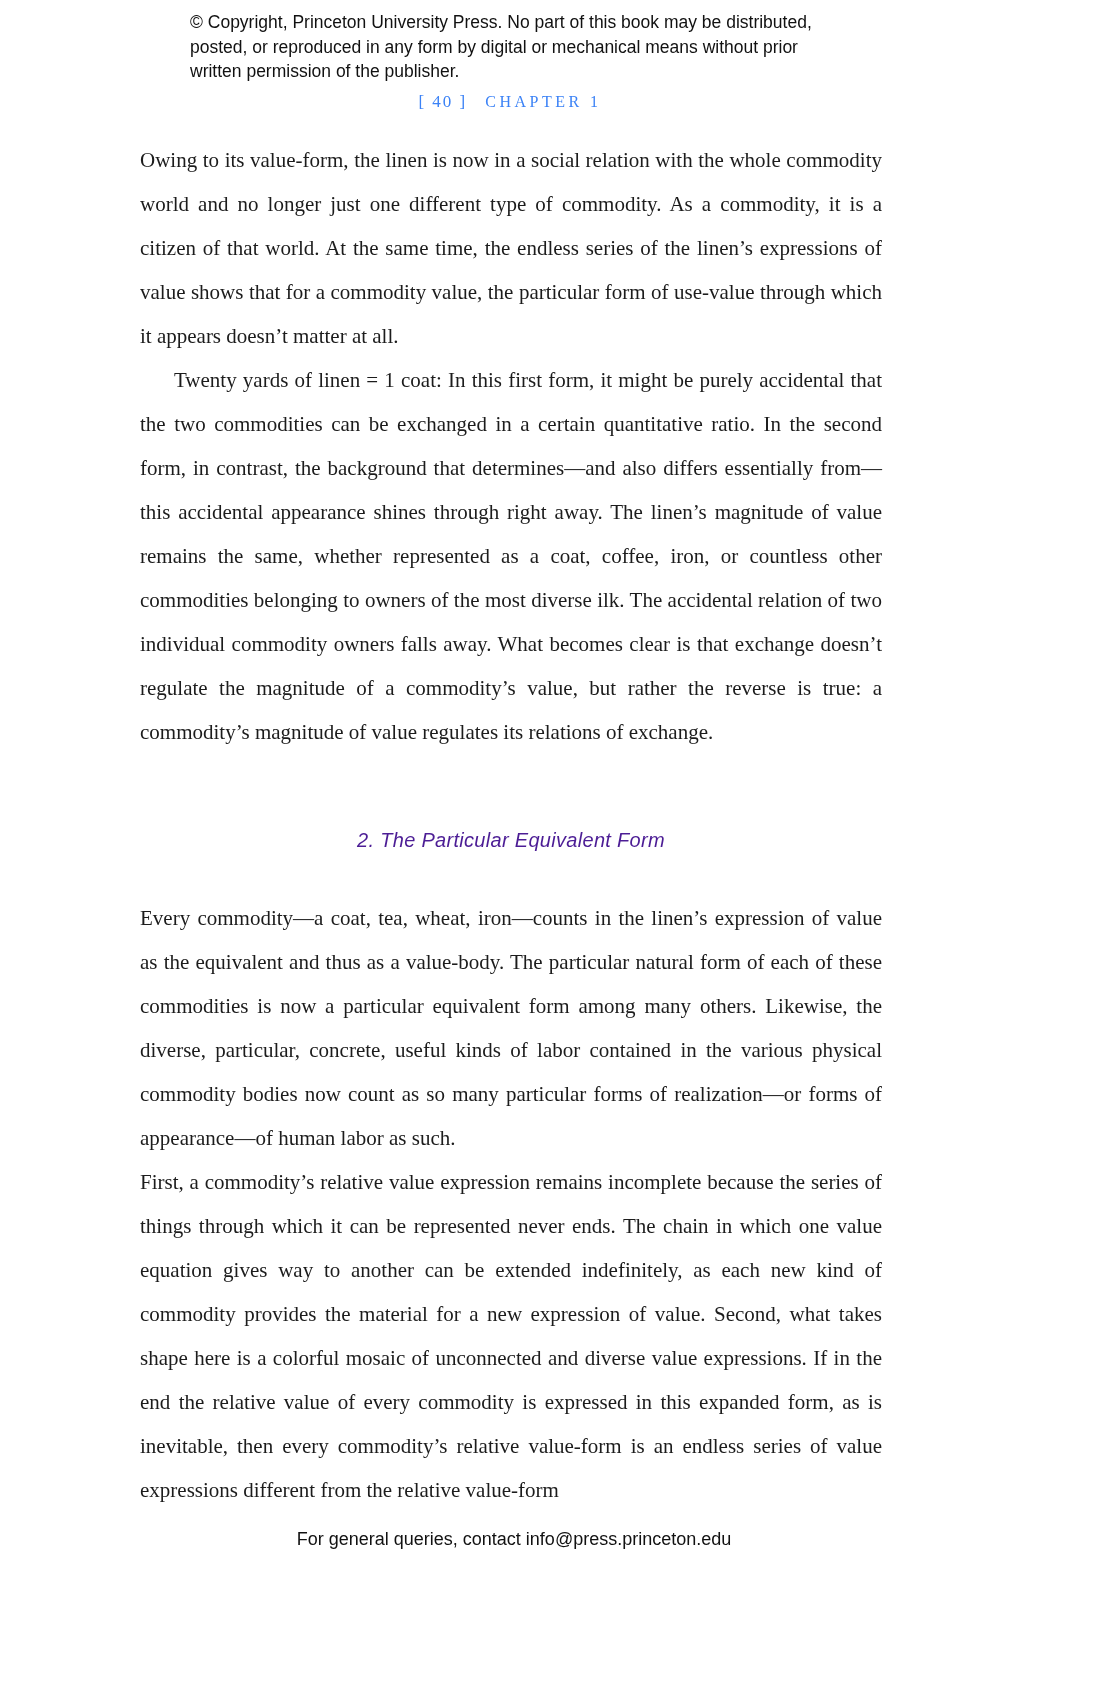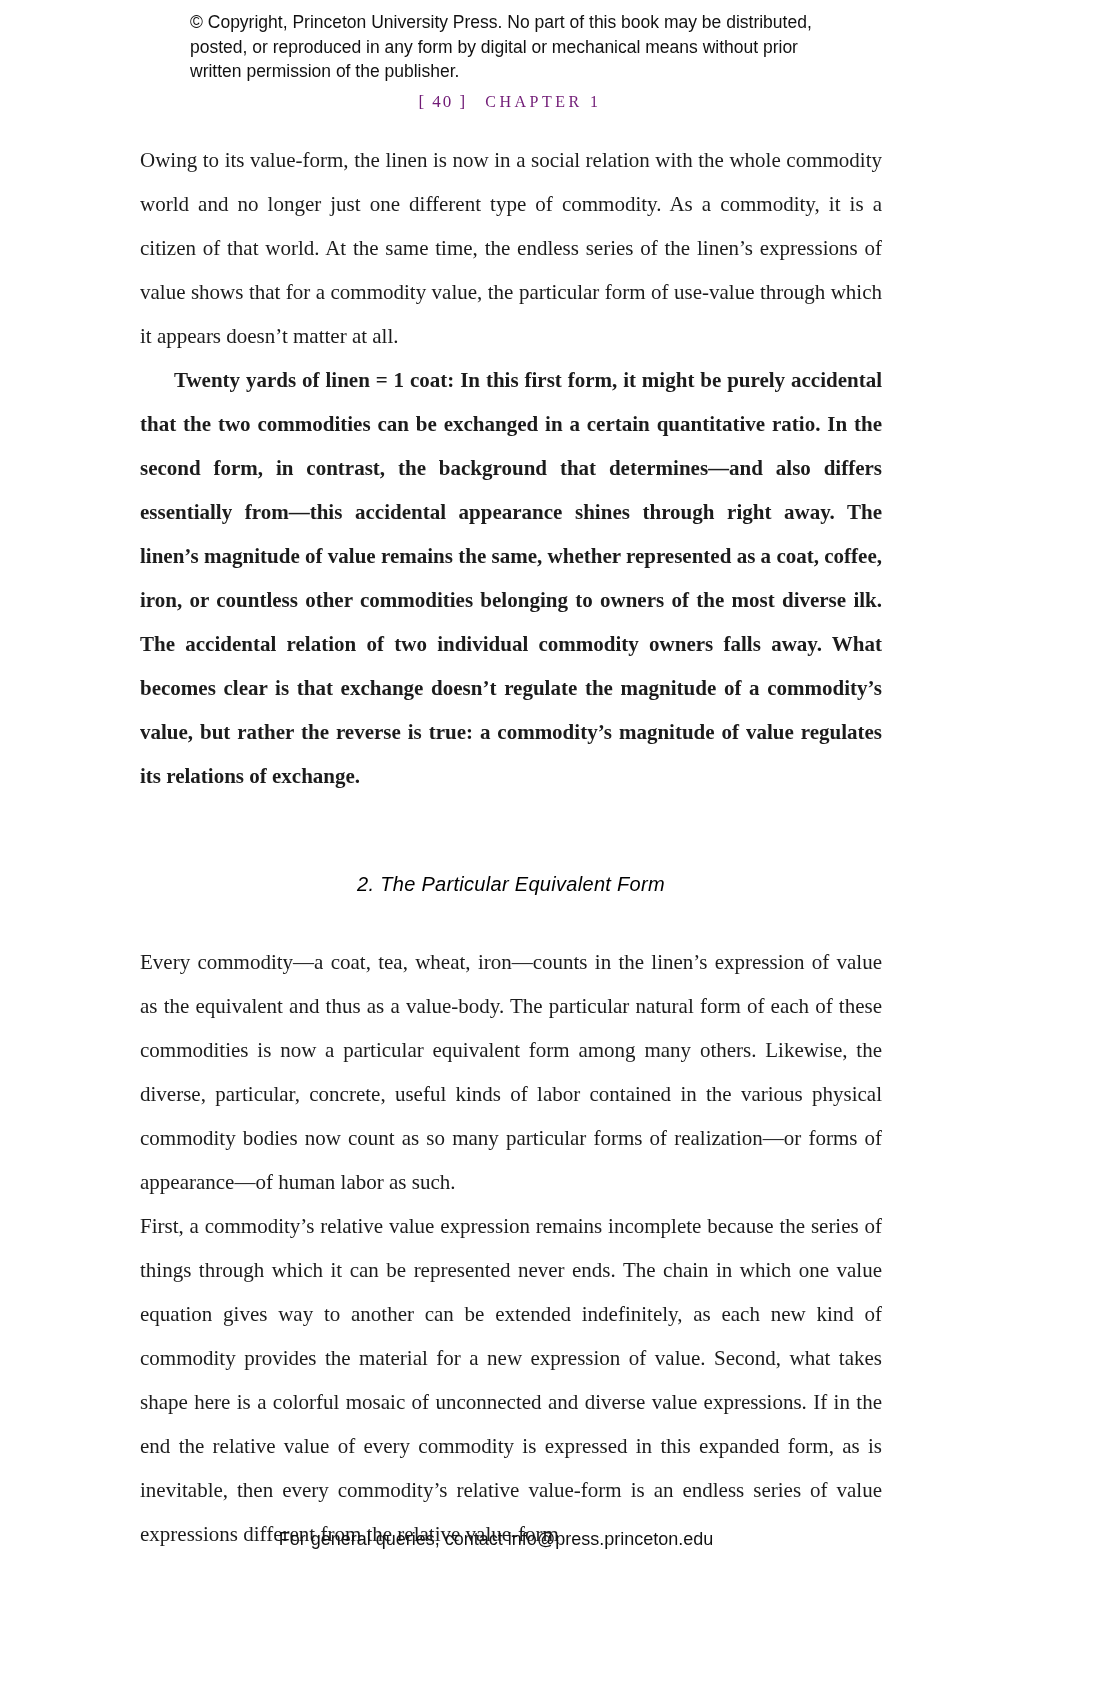--- a/index.html
+++ b/index.html
@@ -25,21 +25,21 @@
     margin-left: 190px;
     padding-top: 10px;
     text-align: left;
   }
   .pagehead {
     width: 740px;
     margin-left: 140px;
     margin-top: 8px;
     text-align: center;
     font-family: "Liberation Serif", serif;
-    color: #701a75;
+    color: #3b82f6;
   }
   .pagehead .folio {
     font-size: 17px;
     letter-spacing: 2px;
   }
   .pagehead .chapter {
     font-size: 16px;
     letter-spacing: 3.5px;
     margin-left: 14px;
     font-variant: small-caps;
@@ -52,36 +52,35 @@
     font-size: 21px;
     line-height: 44px;
     text-align: justify;
     color: #1c1c1c;
   }
   .content p {
     margin: 0;
   }
   .content p.indent {
     text-indent: 34px;
-    font-weight: bold;
   }
   .section-heading {
     font-family: "Liberation Sans", sans-serif;
     font-style: italic;
     font-weight: 400;
     font-size: 20px;
     letter-spacing: 0.3px;
     text-align: center;
-    color: #000000;
+    color: #4c1d95;
     margin: 64px 0 34px 0;
   }
   .footer {
     position: absolute;
     bottom: 150px;
-    left: 126px;
+    left: 144px;
     width: 740px;
     text-align: center;
     font-family: "Liberation Sans", sans-serif;
     font-size: 18px;
     color: #111111;
   }
 </style>
 </head>
 <body>
 

